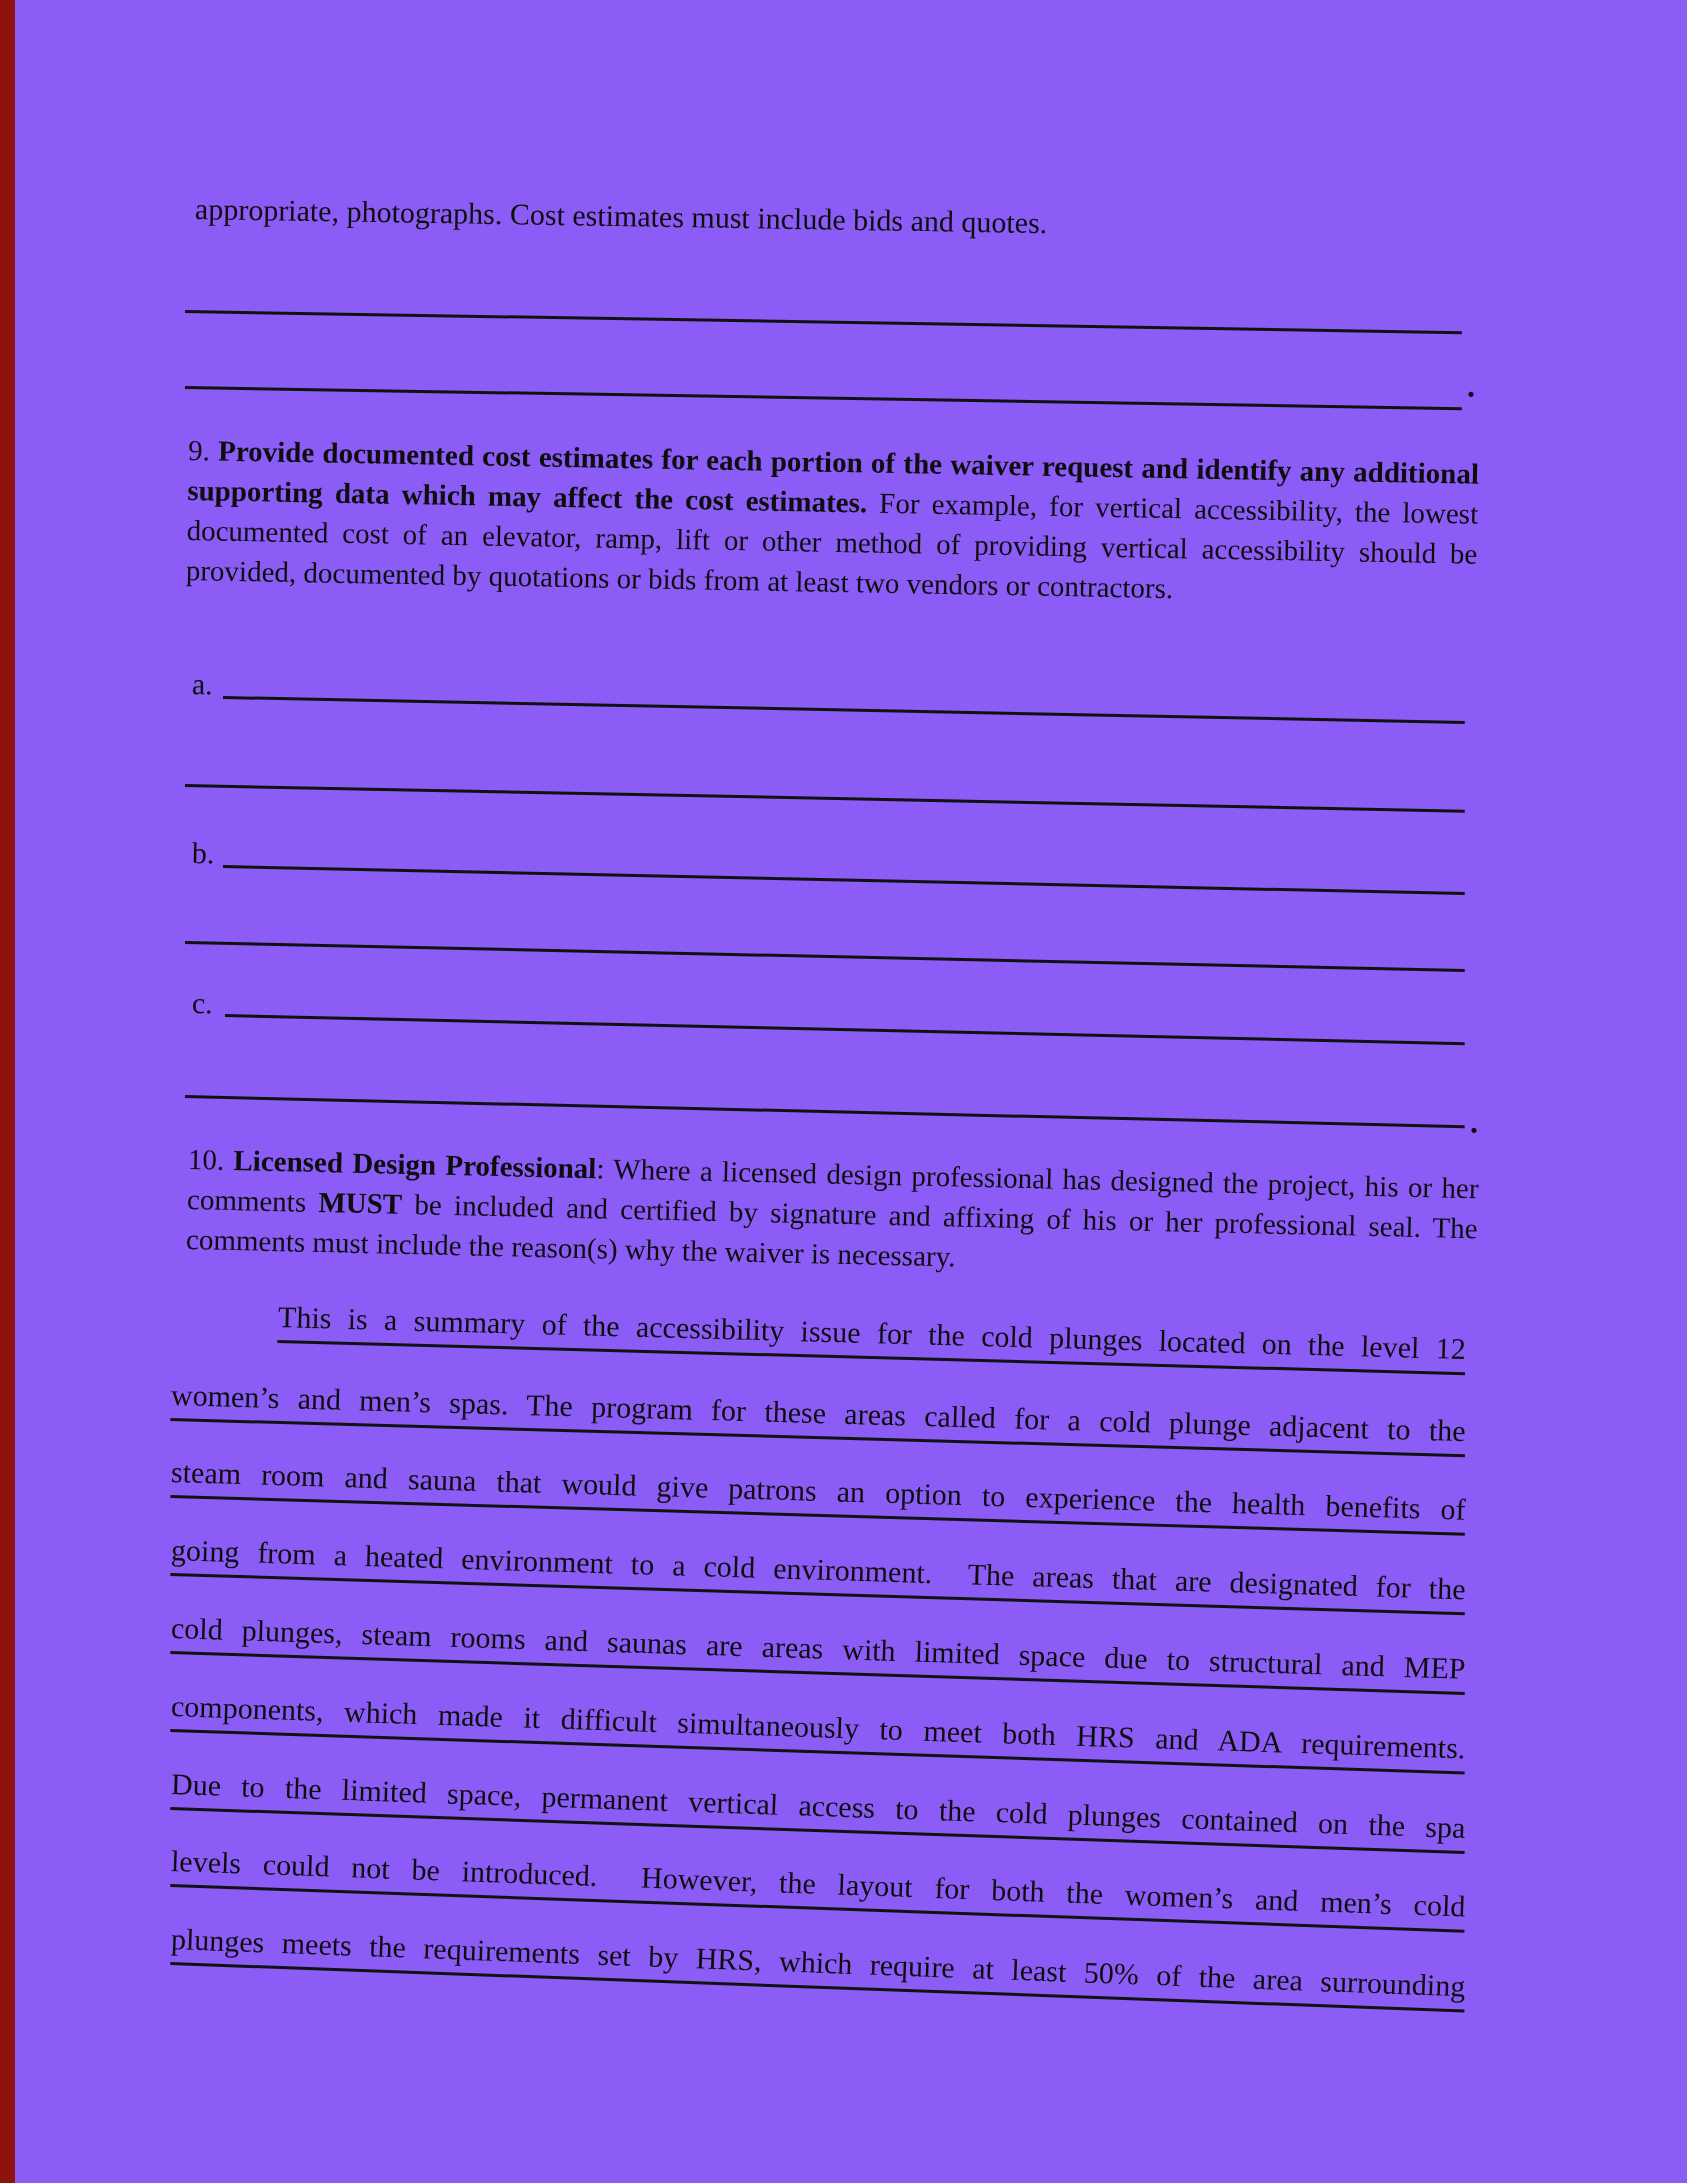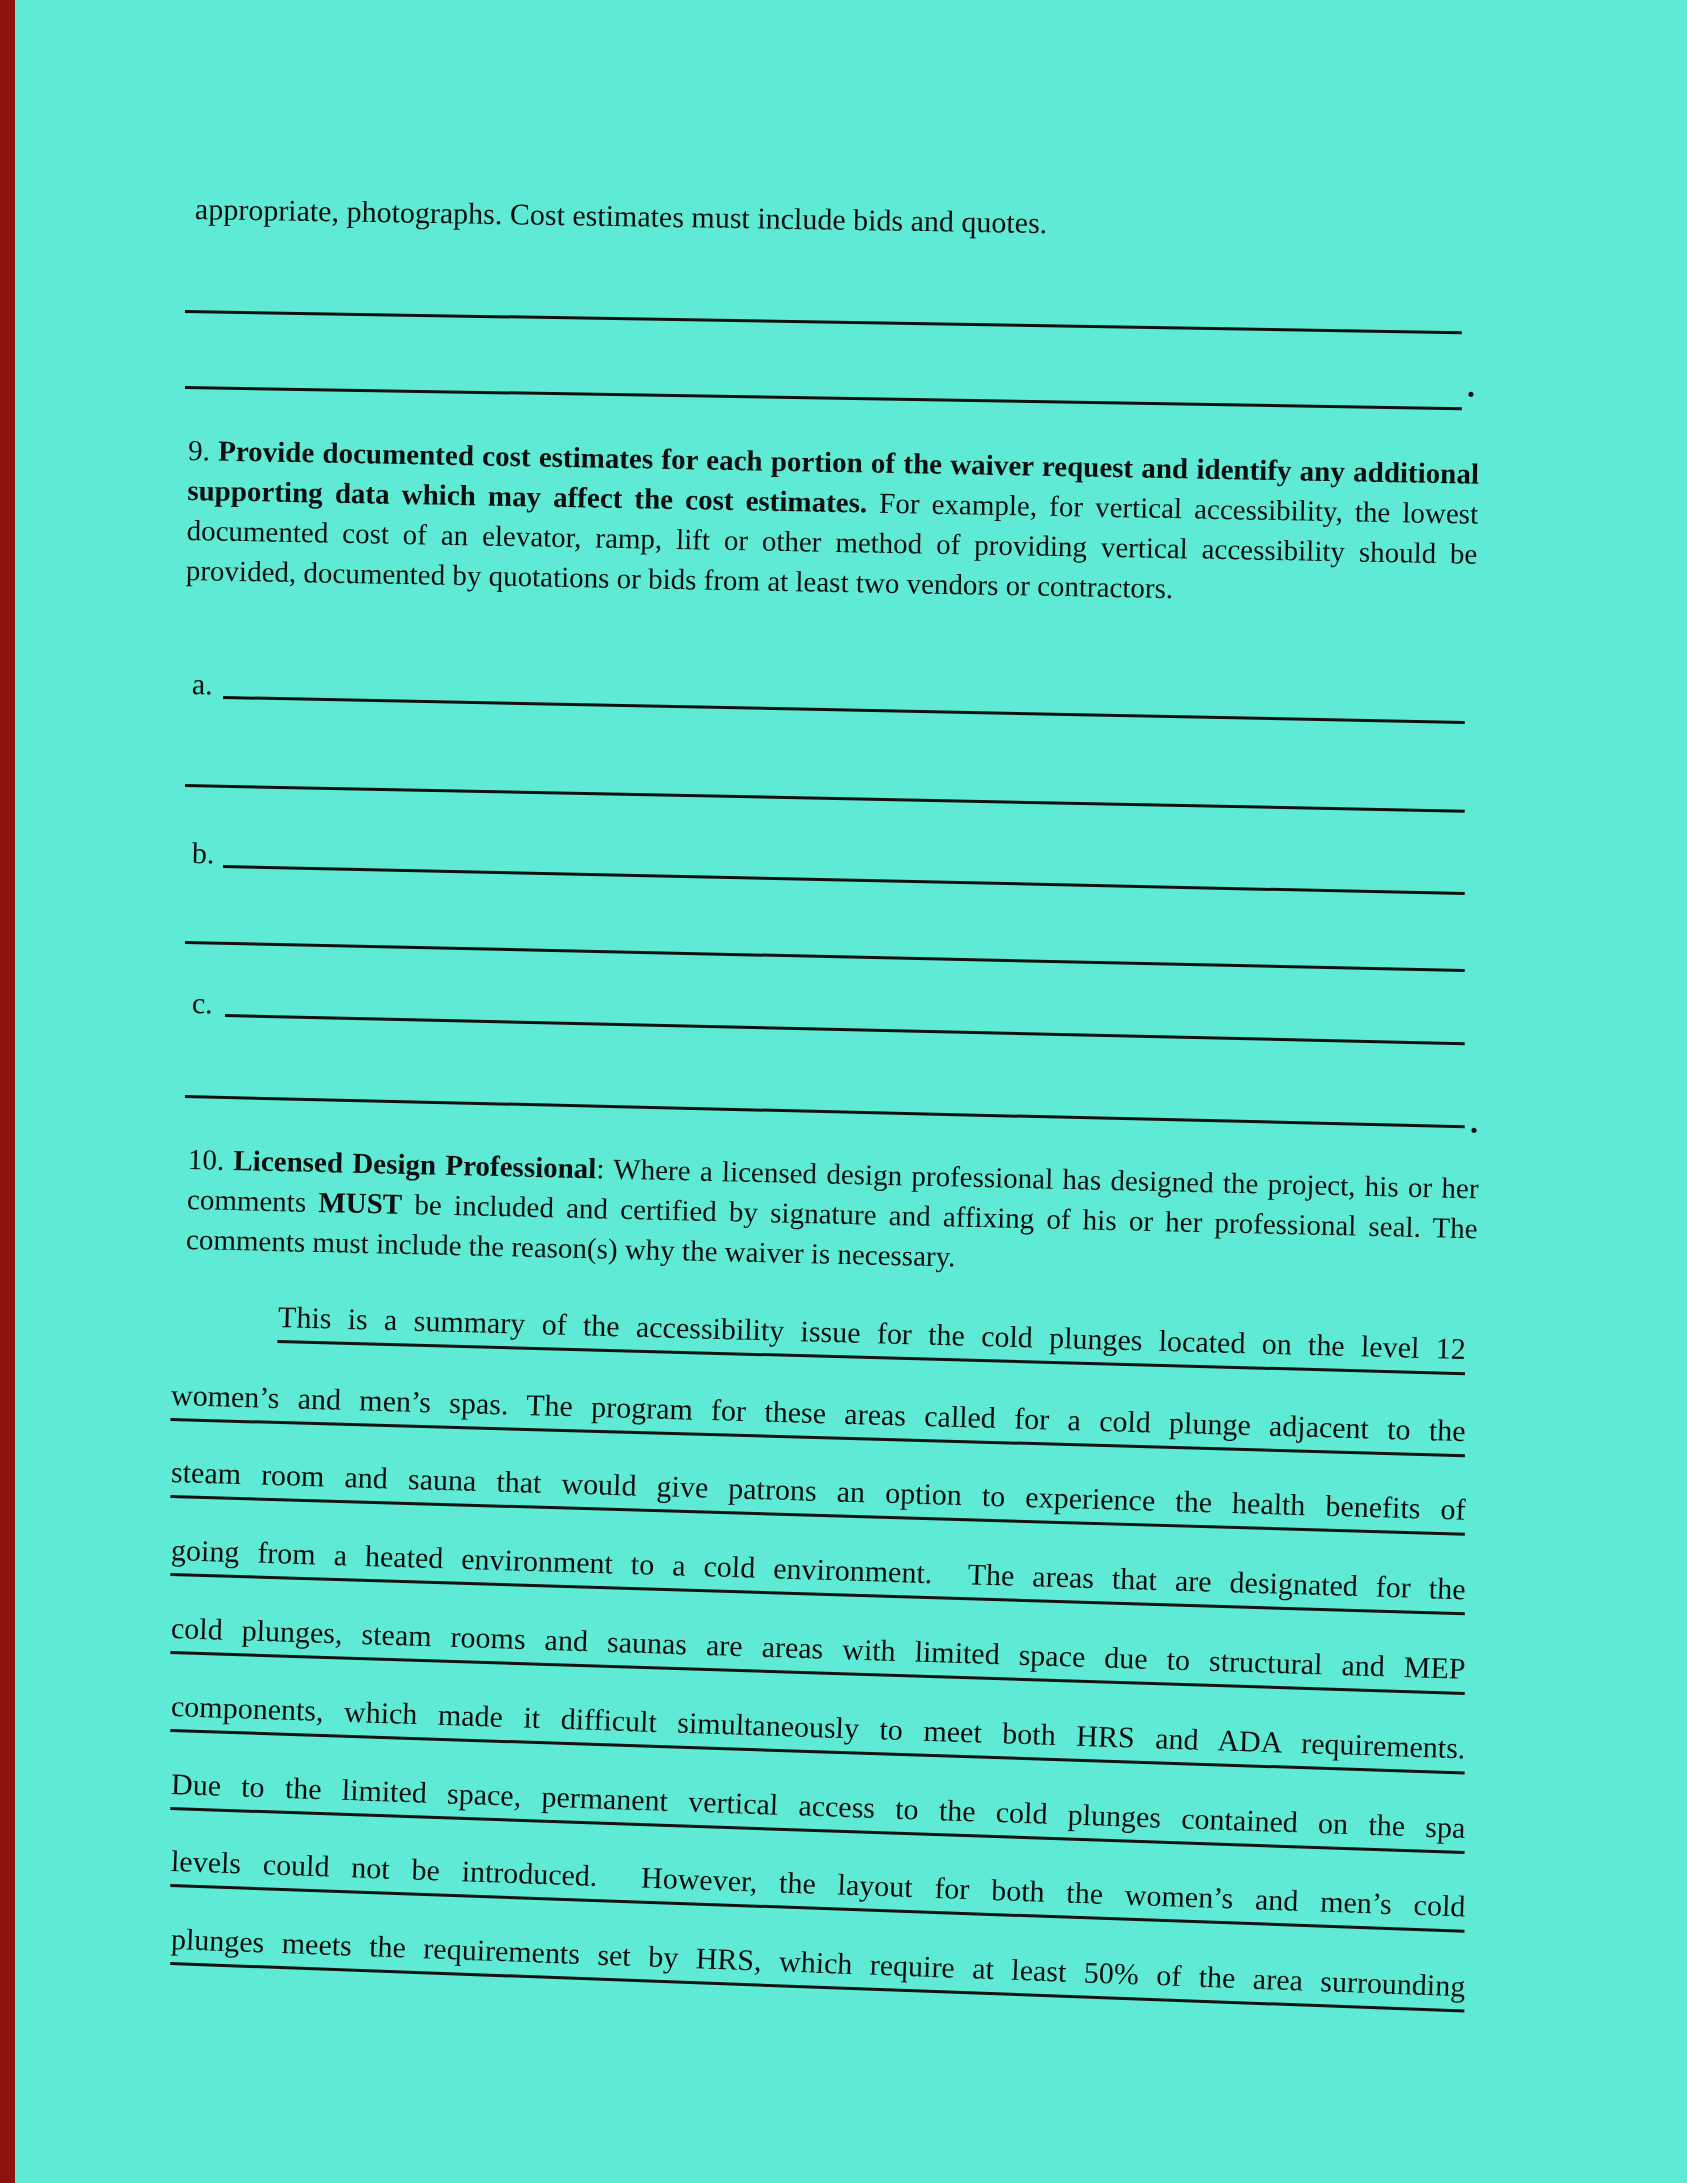--- a/index.html
+++ b/index.html
@@ -1,20 +1,20 @@
 <!DOCTYPE html>
 <html style="font-size:10.6px"><head>
 <meta charset="utf-8">
 <style>
   html,body{margin:0;padding:0;background:#e8e8e8;}
   .page{
     position:relative;
     width:1687px;
     height:2183px;
-    background:#5eead4;
+    background:#8b5cf6;
     overflow:hidden;
     font-family:"Liberation Serif", serif;
     color:#0e0e0e;
   }
   .scan-stripe{
     position:absolute;
     left:0;top:0;
     width:15px;height:2183px;
     background:#8e130e;
   }

